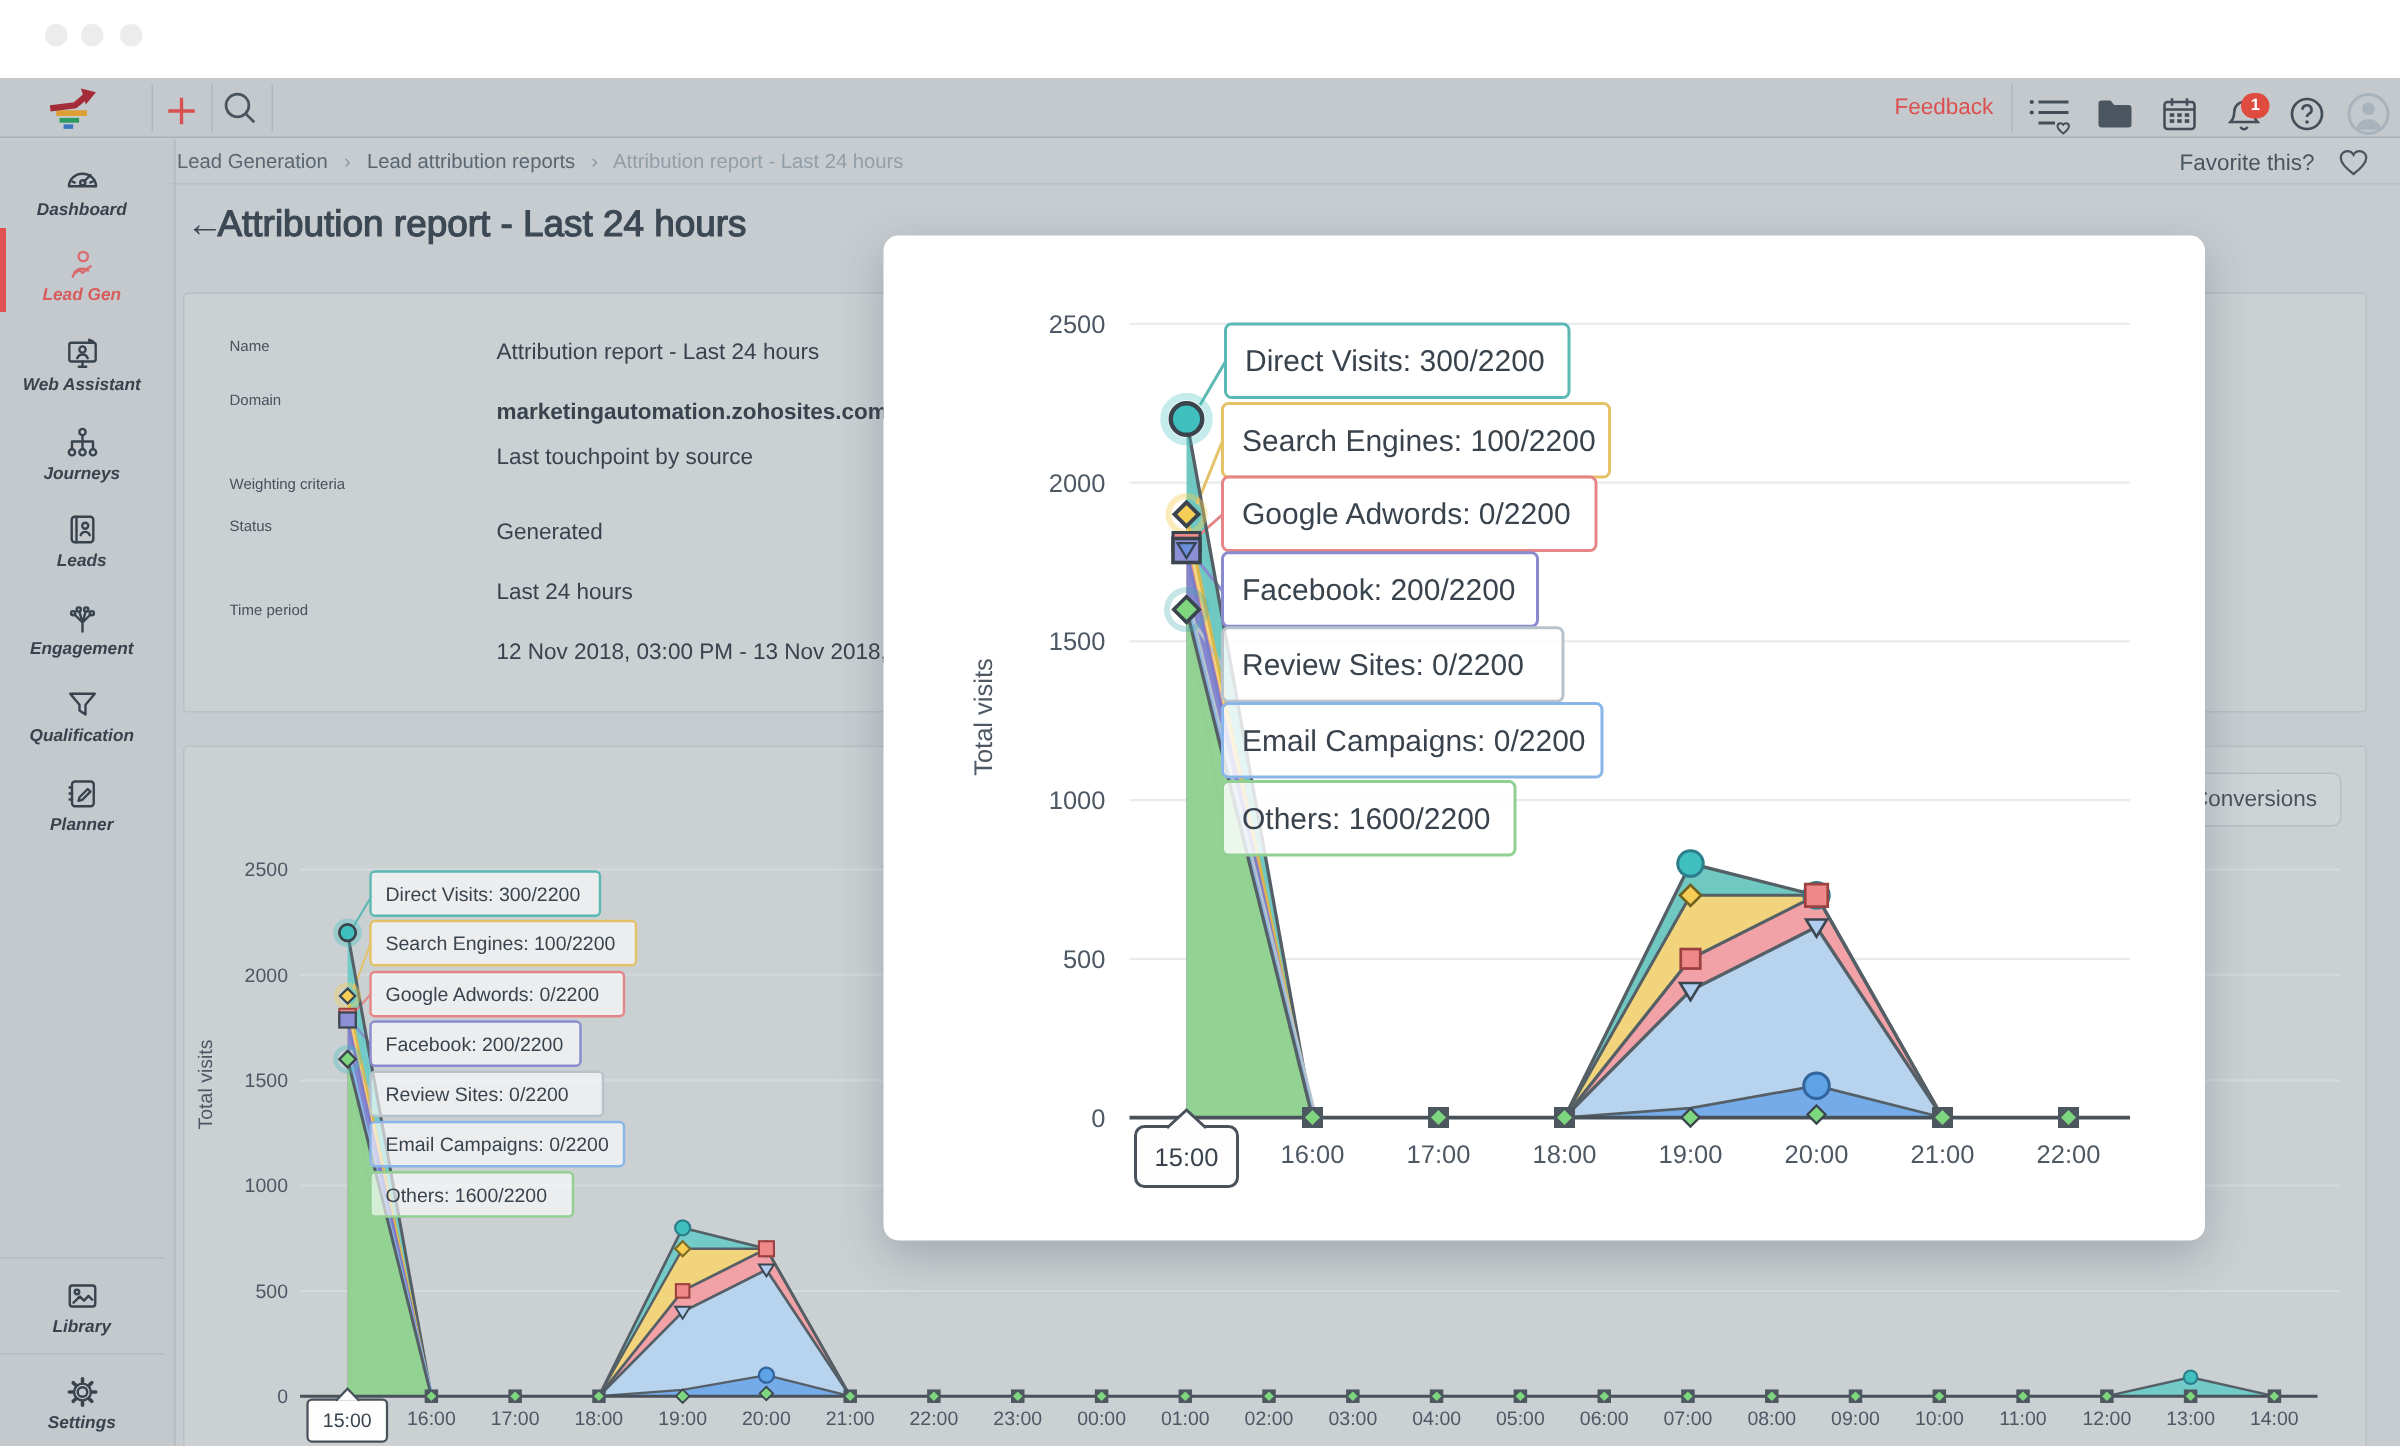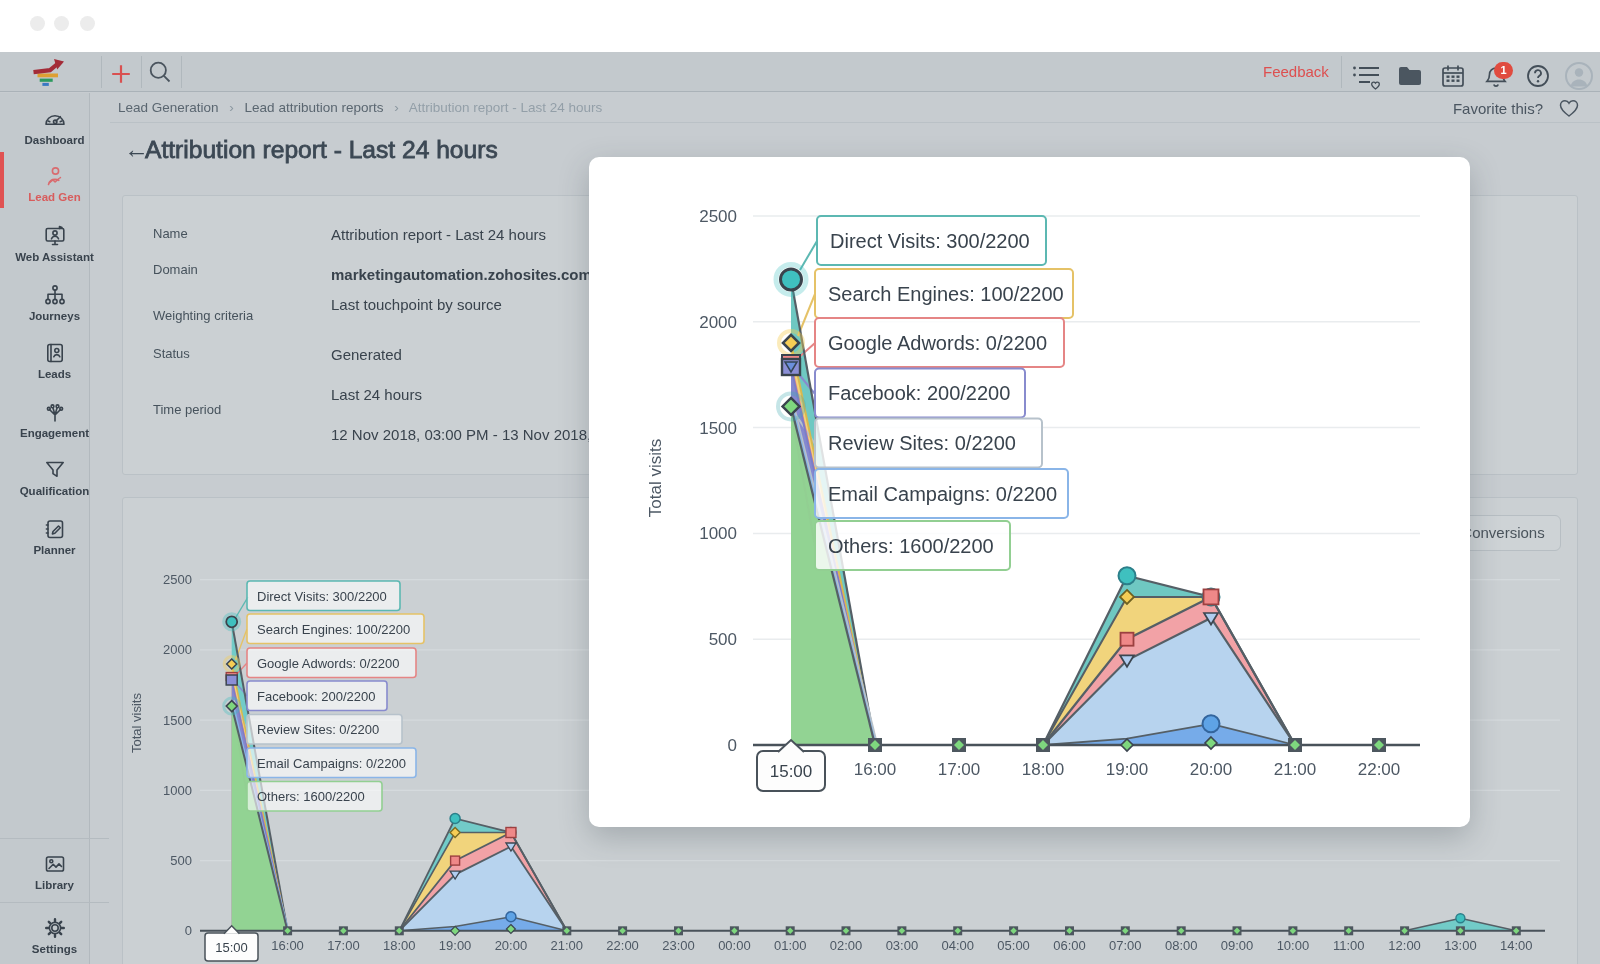--- a/index.html
+++ b/index.html
@@ -6,40 +6,40 @@
   html,body { width:1600px; height:964px; overflow:hidden;
     font-family:"Liberation Sans", sans-serif; background:#c7ccd0; }
   .abs { position:absolute; }
   
   #topstrip { position:absolute; left:0; top:0; width:1600px; height:52px; background:#ffffff; }
   .dot { position:absolute; top:16px; width:15px; height:15px; border-radius:50%; background:#ececec; }
   
   #appbar { position:absolute; left:0; top:52px; width:1600px; height:40px; background:#c3c9cd; border-bottom:1px solid #aab2b8;padding-left:31px; }
   .vsep { position:absolute; top:4px; width:1px; height:32px; background:#b0b8bd; }
   
-  #sidebar { position:absolute; left:0; top:93px; width:90px; height:871px; background:#c3c9cd; border-right:1px solid #b2b9be; }
+  #sidebar { position:absolute; left:0; top:93px; width:117px; height:871px; background:#c3c9cd; border-right:1px solid #b2b9be;font-style:italic; }
   .sbitem { position:absolute; left:0; width:109px; text-align:center; color:#39434d; }
   .sbitem .lbl { font-size:11.5px; font-weight:700; color:#39434d; display:block; margin-top:3px; }
   .sbitem svg { display:block; margin:0 auto; }
   .sbred .lbl { color:#d85c5c; }
   .redbar { position:absolute; left:0; top:59px; width:4px; height:56px; background:#e05252; }
   .sbsep { position:absolute; left:0; width:109px; height:1px; background:#b4bbc0; }
   
   #crumbs { position:absolute; left:118px; top:100px; font-size:13.5px; color:#5a6670; }
   #crumbs .sep { color:#8b97a0; padding:0 7px; }
   #crumbs .last { color:#939fa8; }
   #fav { position:absolute; top:100px; right:57px; font-size:15px; color:#4a5560; }
   #crumbline { position:absolute; left:110px; top:122px; width:1490px; height:1px; background:#bac1c6; }
   #title { position:absolute; left:145px; top:136px; font-size:24.6px; font-weight:400; color:#3c4854; -webkit-text-stroke:0.8px #3c4854; }
   #backarrow { position:absolute; left:124px; top:135px; font-size:25px; color:#3c4854; }
   
   .card { position:absolute; background:#cbd0d3; border:1px solid #bac1c6; border-radius:3px; }
   #infocard { left:122px; top:195px; width:1456px; height:280px; }
   #chartcard { left:122px; top:497px; width:1456px; height:500px; }
-  .flabel { position:absolute; left:30px; font-size:13px; color:#46525c; }
+  .flabel { position:absolute; left:30px; font-size:10px; color:#46525c; }
   .fvalue { position:absolute; left:208px; font-size:15px; color:#39434d; }
   #convbtn { position:absolute; left:1445px; top:515px; width:116px; height:36px; background:#ced3d6;
      border:1px solid #b7bec3; border-radius:6px; font-size:15px; color:#4a545c; text-align:center; line-height:34px; }
   
   #modal { position:absolute; left:589px; top:157px; width:881px; height:670px; background:#ffffff;
      border-radius:10px; box-shadow:0 10px 30px rgba(45,55,65,0.25); }
 </style>
 </head>
 <body>
 <div id="topstrip">
@@ -208,21 +208,21 @@
   <path d="M10 17 C4 12.5 1.5 9.5 1.5 6.2 C1.5 3.6 3.5 1.7 6 1.7 C7.7 1.7 9.2 2.7 10 4.2 C10.8 2.7 12.3 1.7 14 1.7 C16.5 1.7 18.5 3.6 18.5 6.2 C18.5 9.5 16 12.5 10 17 Z"></path>
 </svg>
 <div id="crumbline"></div>
 <div id="backarrow">←</div>
 <div id="title">Attribution report - Last 24 hours</div>
 <div class="card" id="infocard">
   <div class="flabel" style="top:30px">Name</div>
     <div class="fvalue" style="top:30px">Attribution report - Last 24 hours</div>
   <div class="flabel" style="top:66px">Domain</div>
     <div class="fvalue" style="top:70px;font-weight:700;">marketingautomation.zohosites.com</div>
-  <div class="flabel" style="top:112px">Weighting criteria</div>
+  <div class="flabel" style="top:122px">Weighting criteria</div>
     <div class="fvalue" style="top:100px">Last touchpoint by source</div>
   <div class="flabel" style="top:150px">Status</div>
     <div class="fvalue" style="top:150px">Generated</div>
   <div class="flabel" style="top:206px">Time period</div>
     <div class="fvalue" style="top:190px">Last 24 hours</div>
   <div class="fvalue" style="top:230px">12 Nov 2018, 03:00 PM - 13 Nov 2018, 03:00 PM</div>
 </div>
 <div class="card" id="chartcard"></div>
 <div id="convbtn">Conversions</div>
 <svg id="smallchart" style="position:absolute;left:110px;top:480px" width="1490" height="484" viewBox="110 480 1490 484" font-family="Liberation Sans, sans-serif">

